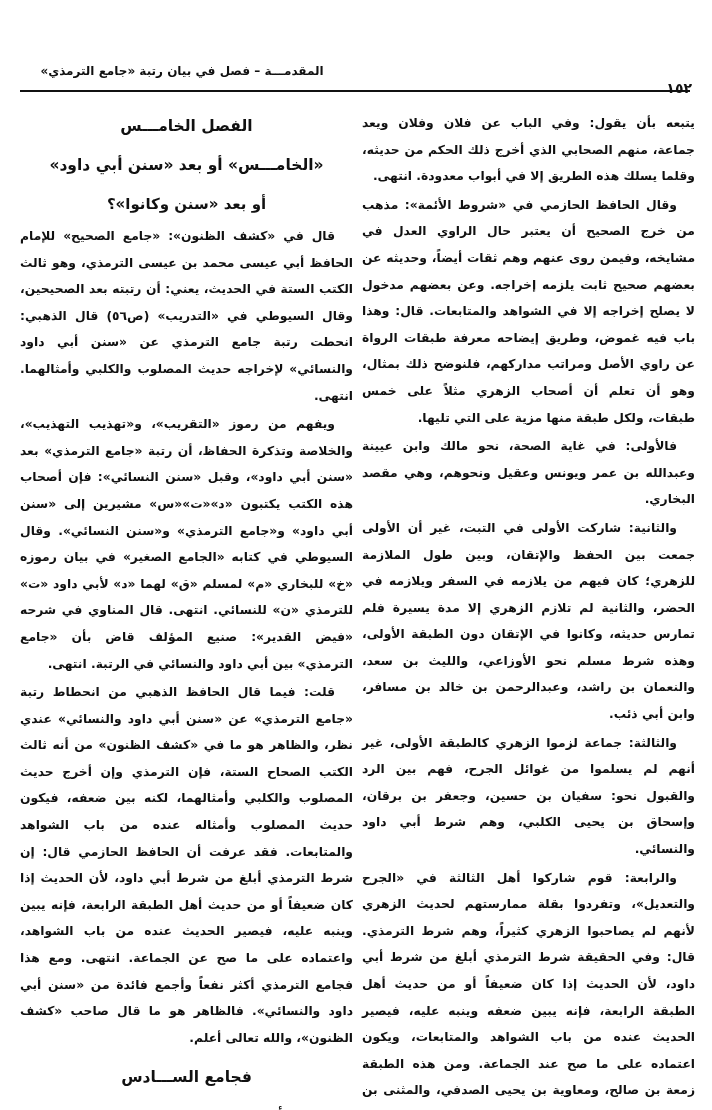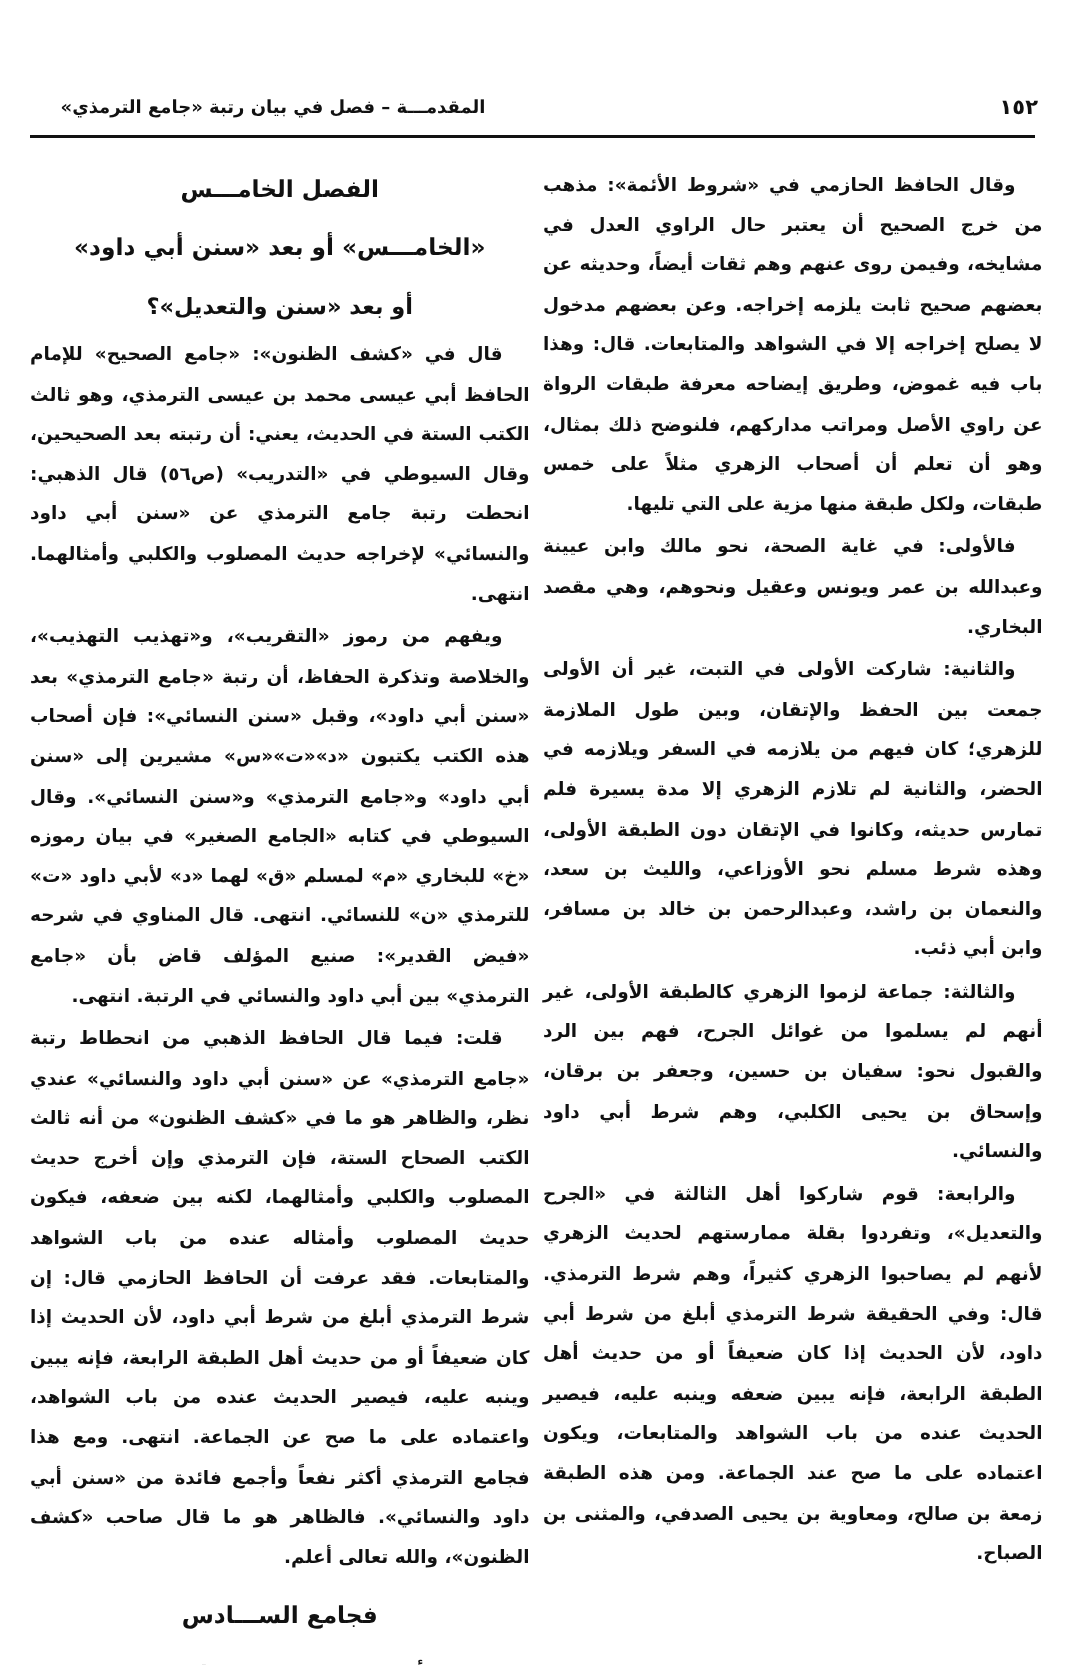--- a/index.html
+++ b/index.html
@@ -6,21 +6,21 @@
     body {
       width: 712px; height: 1110px; overflow: hidden; position: relative;
       font-family: "DejaVu Sans", sans-serif; color: #111111;
     }
     .page { position: absolute; left: 0; top: 0; width: 712px; height: 1110px; }
     .running-head {
       position: absolute; top: 64px; left: 20px; width: 672px; height: 20px;
       direction: rtl;
     }
     .page-number {
-      position: absolute; right: 0; top: 0; font-size: 14px; font-weight: bold;
+      position: absolute; right: 0; top: 16px; font-size: 14px; font-weight: bold;
     }
     .head-title {
       position: absolute; right: 360px; top: 0; width: 300px; text-align: center;
       font-size: 12px; font-weight: bold; white-space: nowrap;
       transform: translateX(0);
     }
     .head-rule {
       position: absolute; top: 90px; left: 20px; width: 670px; height: 0;
       border-top: 2px solid #111111;
     }
@@ -45,32 +45,33 @@
 
 <div class="page">
 
   <div class="running-head">
     <span class="page-number">١٥٢</span>
     <span class="head-title">المقدمـــة – فصل في بيان رتبة «جامع الترمذي»</span>
   </div>
   <div class="head-rule"></div>
 
   <div class="col col-right">
+    <p class="para">يتبعه بأن يقول: وفي الباب عن فلان وفلان ويعد جماعة، منهم الصحابي الذي أخرج ذلك الحكم من حديثه، وقلما يسلك هذه الطريق إلا في أبواب معدودة. انتهى.</p>
     <p class="para indent">وقال الحافظ الحازمي في «شروط الأئمة»: مذهب من خرج الصحيح أن يعتبر حال الراوي العدل في مشايخه، وفيمن روى عنهم وهم ثقات أيضاً، وحديثه عن بعضهم صحيح ثابت يلزمه إخراجه. وعن بعضهم مدخول لا يصلح إخراجه إلا في الشواهد والمتابعات. قال: وهذا باب فيه غموض، وطريق إيضاحه معرفة طبقات الرواة عن راوي الأصل ومراتب مداركهم، فلنوضح ذلك بمثال، وهو أن تعلم أن أصحاب الزهري مثلاً على خمس طبقات، ولكل طبقة منها مزية على التي تليها.</p>
     <p class="para indent">فالأولى: في غاية الصحة، نحو مالك وابن عيينة وعبدالله بن عمر ويونس وعقيل ونحوهم، وهي مقصد البخاري.</p>
     <p class="para indent">والثانية: شاركت الأولى في التبت، غير أن الأولى جمعت بين الحفظ والإتقان، وبين طول الملازمة للزهري؛ كان فيهم من يلازمه في السفر ويلازمه في الحضر، والثانية لم تلازم الزهري إلا مدة يسيرة فلم تمارس حديثه، وكانوا في الإتقان دون الطبقة الأولى، وهذه شرط مسلم نحو الأوزاعي، والليث بن سعد، والنعمان بن راشد، وعبدالرحمن بن خالد بن مسافر، وابن أبي ذئب.</p>
     <p class="para indent">والثالثة: جماعة لزموا الزهري كالطبقة الأولى، غير أنهم لم يسلموا من غوائل الجرح، فهم بين الرد والقبول نحو: سفيان بن حسين، وجعفر بن برقان، وإسحاق بن يحيى الكلبي، وهم شرط أبي داود والنسائي.</p>
     <p class="para indent">والرابعة: قوم شاركوا أهل الثالثة في «الجرح والتعديل»، وتفردوا بقلة ممارستهم لحديث الزهري لأنهم لم يصاحبوا الزهري كثيراً، وهم شرط الترمذي. قال: وفي الحقيقة شرط الترمذي أبلغ من شرط أبي داود، لأن الحديث إذا كان ضعيفاً أو من حديث أهل الطبقة الرابعة، فإنه يبين ضعفه وينبه عليه، فيصير الحديث عنده من باب الشواهد والمتابعات، ويكون اعتماده على ما صح عند الجماعة. ومن هذه الطبقة زمعة بن صالح، ومعاوية بن يحيى الصدفي، والمثنى بن الصباح.</p>
 
   </div>
 
   <div class="col col-left">
     <h2 class="chapter-heading first">الفصل الخامـــس</h2>
     <h3 class="chapter-heading">«الخامـــس» أو بعد «سنن أبي داود»</h3>
-    <h3 class="chapter-sub">أو بعد «سنن والتعديل»؟</h3>
+    <h3 class="chapter-sub">أو بعد «سنن وكانوا»؟</h3>
     <p class="para indent">قال في «كشف الظنون»: «جامع الصحيح» للإمام الحافظ أبي عيسى محمد بن عيسى الترمذي، وهو ثالث الكتب الستة في الحديث، يعني: أن رتبته بعد الصحيحين، وقال السيوطي في «التدريب» (ص٥٦) قال الذهبي: انحطت رتبة جامع الترمذي عن «سنن أبي داود والنسائي» لإخراجه حديث المصلوب والكلبي وأمثالهما. انتهى.</p>
     <p class="para indent">ويفهم من رموز «التقريب»، و«تهذيب التهذيب»، والخلاصة وتذكرة الحفاظ، أن رتبة «جامع الترمذي» بعد «سنن أبي داود»، وقبل «سنن النسائي»: فإن أصحاب هذه الكتب يكتبون «د»«ت»«س» مشيرين إلى «سنن أبي داود» و«جامع الترمذي» و«سنن النسائي». وقال السيوطي في كتابه «الجامع الصغير» في بيان رموزه «خ» للبخاري «م» لمسلم «ق» لهما «د» لأبي داود «ت» للترمذي «ن» للنسائي. انتهى. قال المناوي في شرحه «فيض القدير»: صنيع المؤلف قاض بأن «جامع الترمذي» بين أبي داود والنسائي في الرتبة. انتهى.</p>
     <p class="para indent">قلت: فيما قال الحافظ الذهبي من انحطاط رتبة «جامع الترمذي» عن «سنن أبي داود والنسائي» عندي نظر، والظاهر هو ما في «كشف الظنون» من أنه ثالث الكتب الصحاح الستة، فإن الترمذي وإن أخرج حديث المصلوب والكلبي وأمثالهما، لكنه بين ضعفه، فيكون حديث المصلوب وأمثاله عنده من باب الشواهد والمتابعات. فقد عرفت أن الحافظ الحازمي قال: إن شرط الترمذي أبلغ من شرط أبي داود، لأن الحديث إذا كان ضعيفاً أو من حديث أهل الطبقة الرابعة، فإنه يبين وينبه عليه، فيصير الحديث عنده من باب الشواهد، واعتماده على ما صح عن الجماعة. انتهى. ومع هذا فجامع الترمذي أكثر نفعاً وأجمع فائدة من «سنن أبي داود والنسائي». فالظاهر هو ما قال صاحب «كشف الظنون»، والله تعالى أعلم.</p>
     <h2 class="chapter-heading">فجامع الســـادس</h2>
     <h3 class="chapter-sub">في بيان أنه ليس في «جامع الترمذي» حديث موضوع</h3>
 
   </div>
 
 </div>
 

